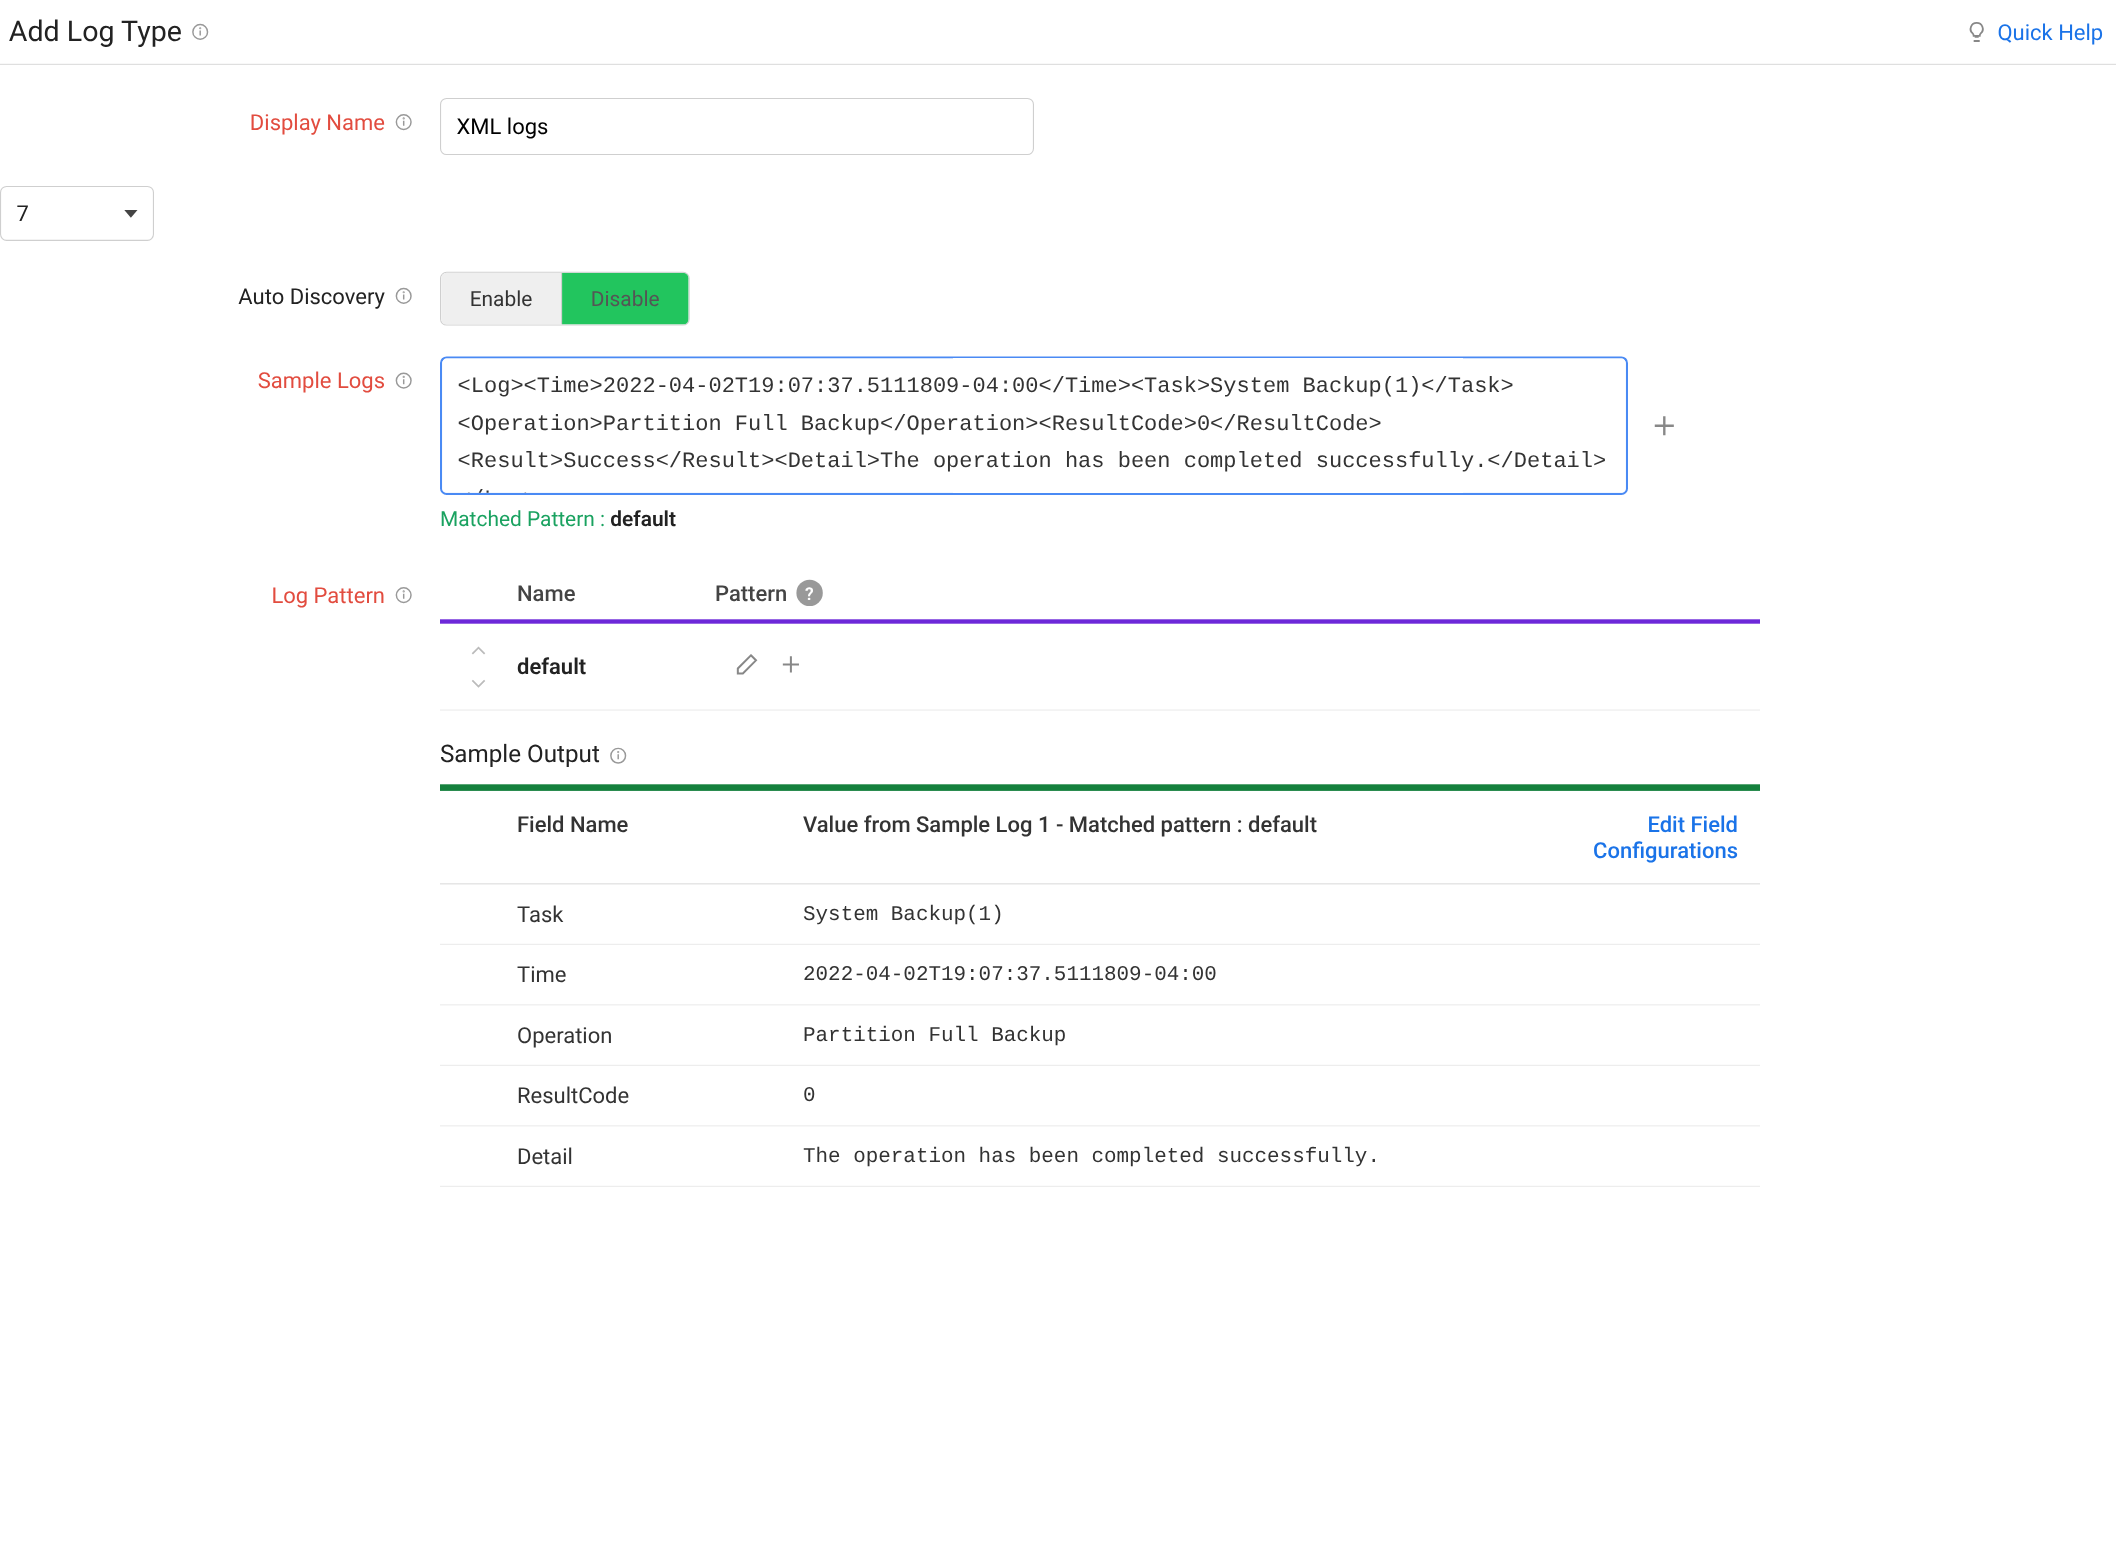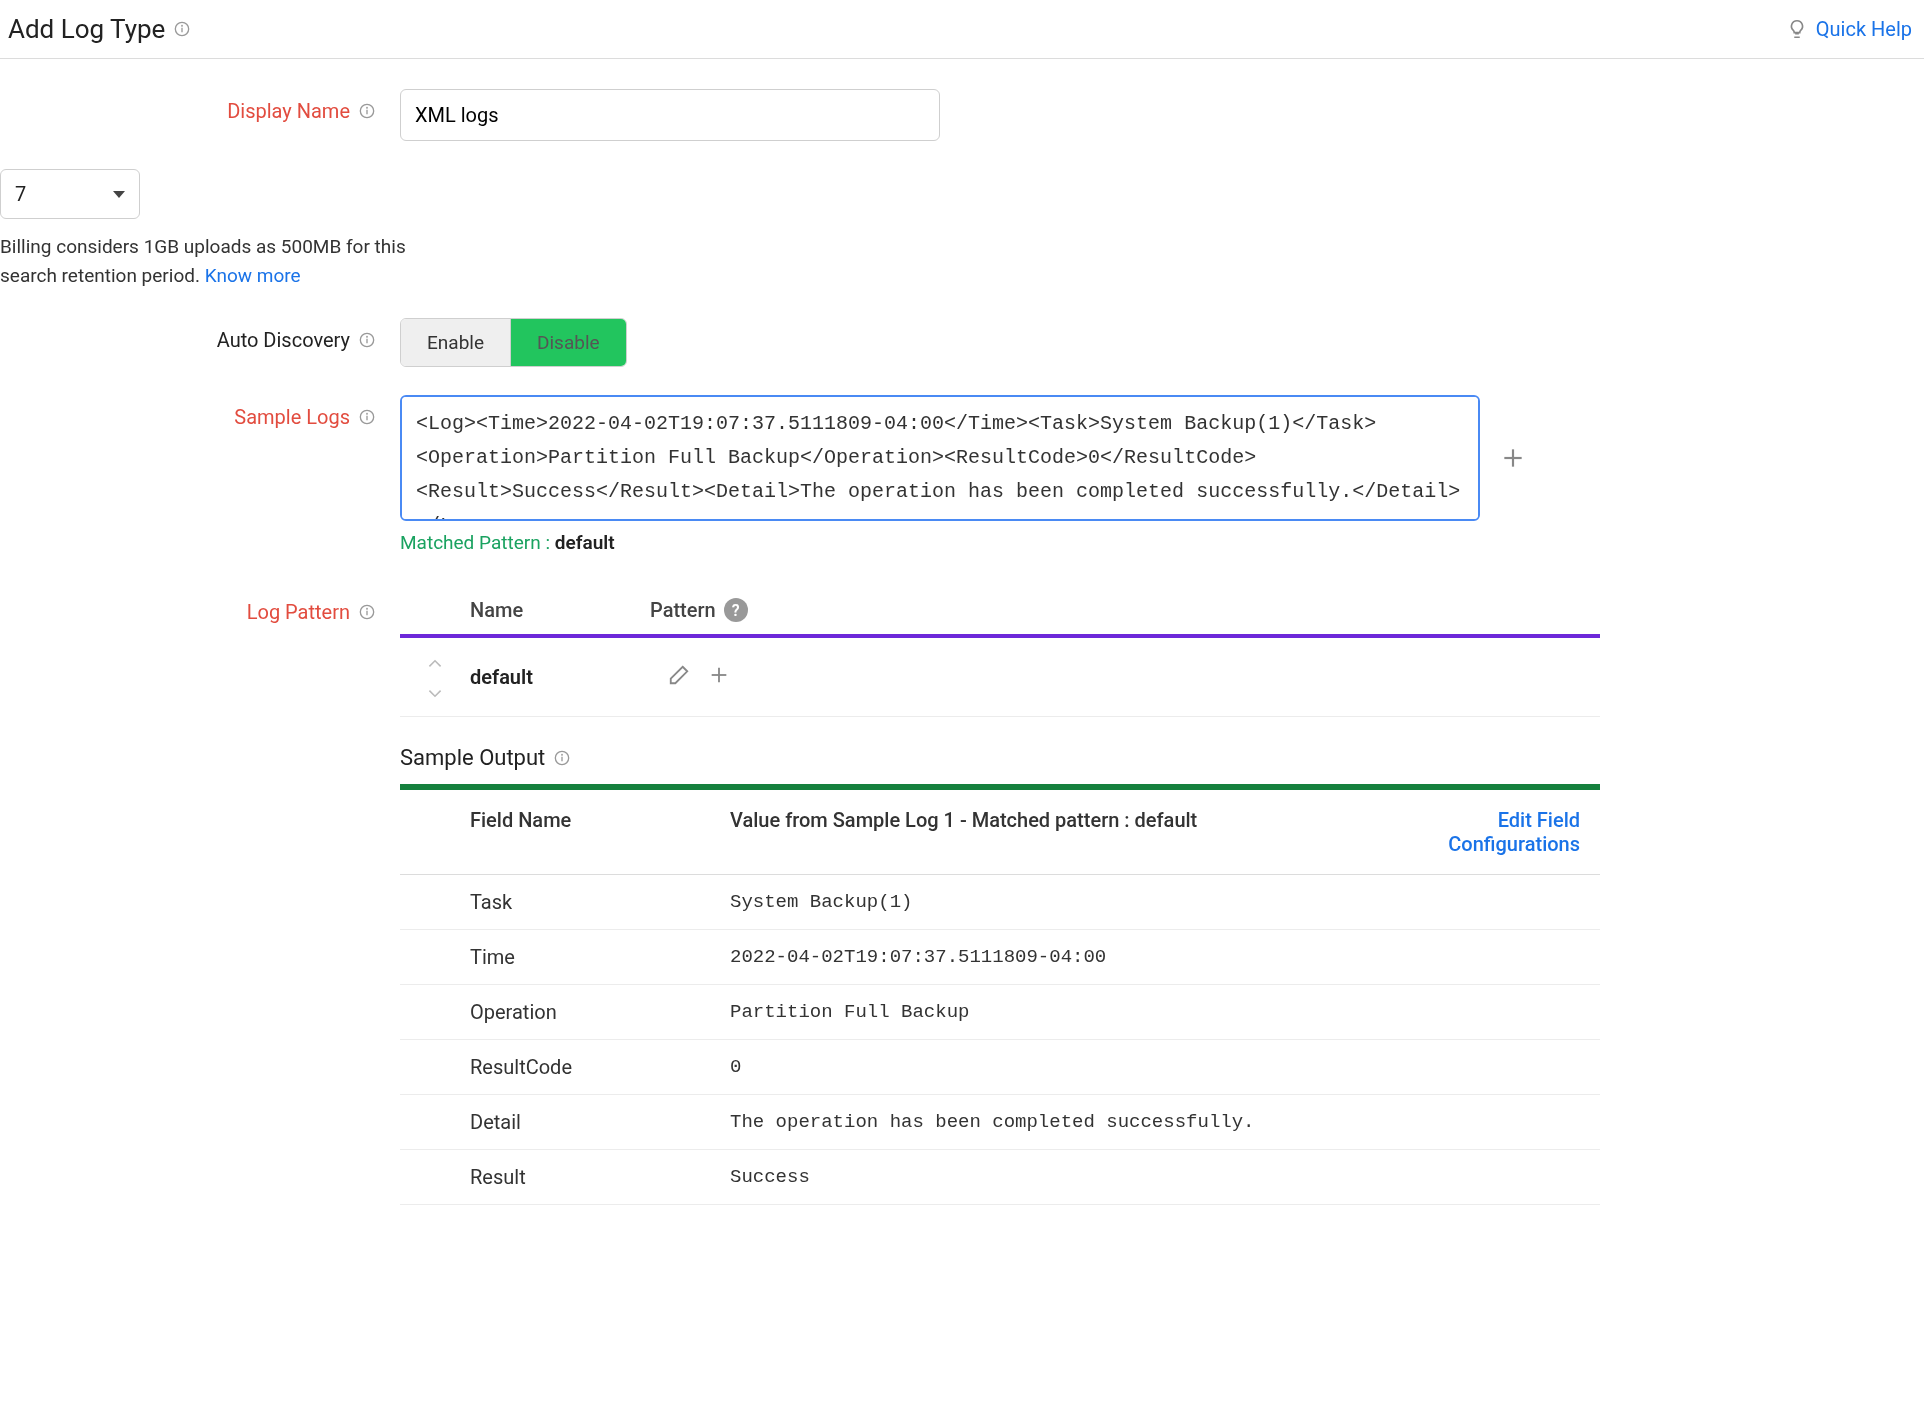--- a/index.html
+++ b/index.html
@@ -254,23 +254,20 @@
     <div class="form-control">
       <input class="text-input" value="XML logs" style="">
     </div>
   </div>
 
   <div class="form-row">
     <div class="form-control">
       <div class="select-wrap">
         <span>7</span>
         <span class="caret"></span>
-      </div>
-      <div class="hint-text">
-        <span>Billing considers 1GB uploads as 500MB for this search retention period. </span><a href="#">Know more</a>
       </div>
     </div>
   </div>
 
   <div class="form-row">
     <div class="form-label">
       <span>Auto Discovery</span>
       <span class="info-icon">
         <svg viewBox="0 0 24 24" fill="none" stroke="currentColor" stroke-width="2">
             <circle cx="12" cy="12" r="10"></circle>
@@ -399,24 +396,18 @@
               <div class="fname">ResultCode</div>
               <div class="fval">0</div>
               <div class="out-edit-col"></div>
             </div>
             <div class="output-row">
               <div class="out-arrow-col"></div>
               <div class="fname">Detail</div>
               <div class="fval">The operation has been completed successfully.</div>
               <div class="out-edit-col"></div>
             </div>
-            <div class="output-row">
-              <div class="out-arrow-col"></div>
-              <div class="fname">Result</div>
-              <div class="fval">Success</div>
-              <div class="out-edit-col"></div>
-            </div>
           </div>
       </div>
     </div>
   </div>
 
 </div>
 
 </body></html>

